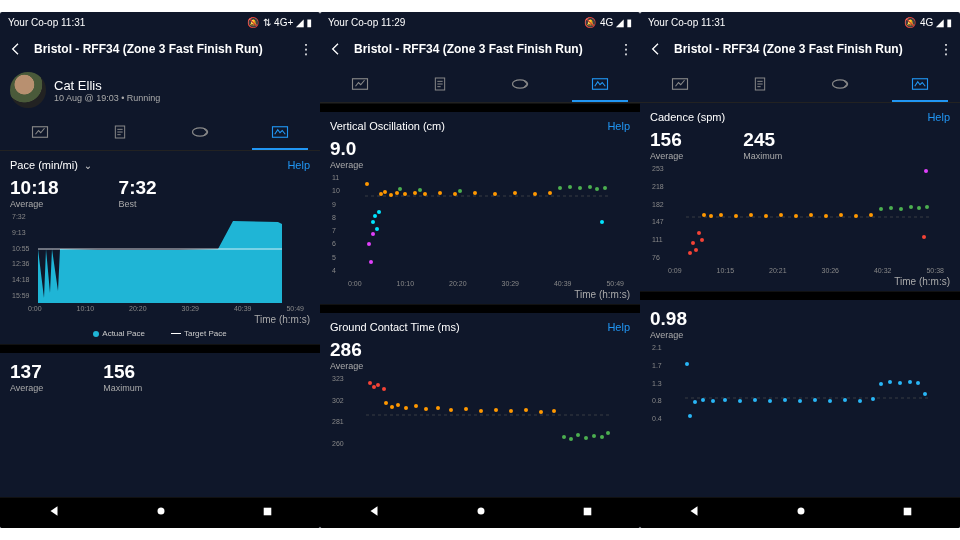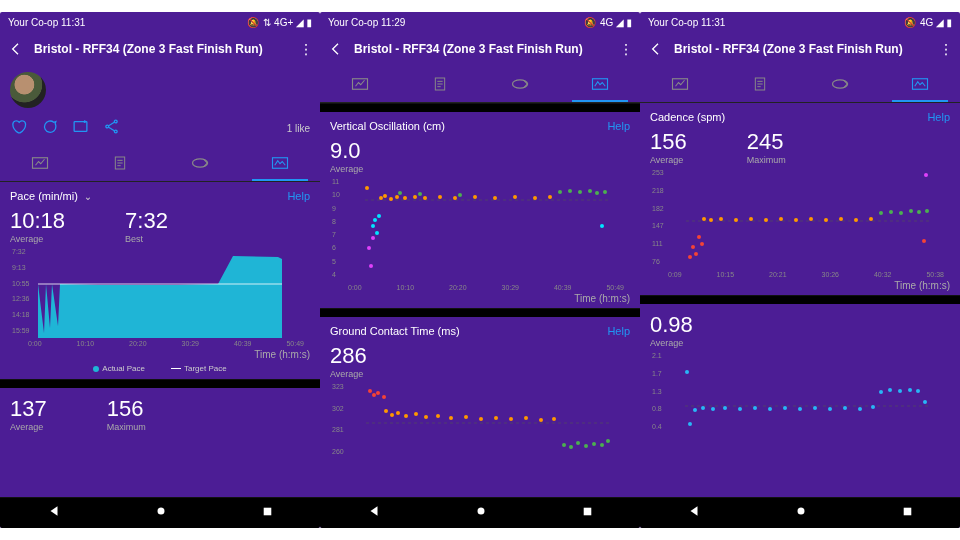--- a/index.html
+++ b/index.html
@@ -1,33 +1,33 @@
 <!DOCTYPE html>
 <html><head>
 <meta charset="utf-8">
 <style>
   body{margin:0;background:#fff;font-family:-apple-system,Helvetica,Arial,sans-serif;display:flex;justify-content:space-around;align-items:flex-start;padding:12px 0;}
-  .phone{width:332px;height:516px;background:#4c1d95;color:#fff;position:relative;overflow:hidden;border-radius:2px;}
+  .phone{width:332px;height:516px;background:#0f172a;color:#fff;position:relative;overflow:hidden;border-radius:2px;}
   .statusbar{display:flex;justify-content:space-between;align-items:center;font-size:10px;padding:2px 8px;height:16px;}
   .statusbar .right{display:flex;gap:3px;align-items:center;}
   .titlebar{display:flex;align-items:center;height:34px;padding:0 6px;gap:8px;}
   .titlebar .back{width:20px;display:flex;justify-content:center;}
   .titlebar .title{font-size:12px;font-weight:600;flex:1;white-space:nowrap;overflow:hidden;}
   .titlebar .more{width:16px;text-align:center;font-size:14px;}
   .tabs{display:flex;height:36px;border-bottom:1px solid #222;}
   .tab{flex:1;display:flex;justify-content:center;align-items:center;position:relative;}
   .tab svg{stroke:#888;fill:none;stroke-width:1.5;}
   .tab.active svg{stroke:#2196f3;}
   .tab.active::after{content:"";position:absolute;bottom:0;left:15%;right:15%;height:2px;background:#2196f3;}
   .section{padding:8px 10px 4px 10px;}
   .sec-head{display:flex;justify-content:space-between;align-items:center;font-size:11px;margin-bottom:6px;}
   .sec-head .t{color:#fff;font-weight:500;}
   .help{color:#2196f3;font-size:11px;}
   .stats{display:flex;gap:60px;margin-bottom:4px;}
-  .stat .v{font-size:22px;font-weight:400;}
+  .stat .v{font-size:19px;font-weight:700;}
   .stat .l{font-size:9px;color:#aaa;}
   .chev{font-size:10px;margin-left:6px;color:#ccc;}
   .profile{display:flex;align-items:center;gap:8px;padding:6px 10px;}
   .avatar{width:36px;height:36px;border-radius:50%;background:radial-gradient(circle at 40% 35%, #b89070 0 30%, #4a5a3a 32% 55%, #222 57%);}
   .pname{font-size:13px;font-weight:500;}
   .psub{font-size:9px;color:#aaa;}
   .actions{display:flex;align-items:center;padding:4px 10px 6px 10px;gap:14px;}
   .actions svg{stroke:#2196f3;fill:none;stroke-width:1.8;}
   .likes{margin-left:auto;font-size:10px;color:#ccc;}
   .chart{width:100%;display:block;}
@@ -53,39 +53,24 @@
         <svg width="16" height="16" viewBox="0 0 24 24">
           <path d="M15 4l-8 8 8 8" stroke="#fff" fill="none" stroke-width="2"></path>
         </svg>
       </span>
     <span class="title">Bristol - RFF34 (Zone 3 Fast Finish Run)</span>
     <span class="more">⋮</span>
   </div>
   <div class="scroll">
     <div class="profile">
       <div class="avatar"></div>
-    </div>
-    <div class="actions">
-      <span><svg width="17" height="17" viewBox="0 0 24 24">
-            <path d="M12 21s-8-5-8-12a5 5 0 0 1 9-3 5 5 0 0 1 9 3c0 7-8 12-8 12z"></path>
-          </svg></span>
-      <span><svg width="17" height="17" viewBox="0 0 24 24">
-            <path d="M21 12a8 8 0 1 1-3-6l3-1-1 3a8 8 0 0 1 1 4z"></path>
-          </svg></span>
-      <span><svg width="17" height="17" viewBox="0 0 24 24">
-            <rect x="3" y="5" width="18" height="14" rx="1"></rect>
-            <path d="M18 3v4M16 5h4"></path>
-          </svg></span>
-      <span><svg width="17" height="17" viewBox="0 0 24 24">
-            <circle cx="6" cy="12" r="2"></circle>
-            <circle cx="18" cy="5" r="2"></circle>
-            <circle cx="18" cy="19" r="2"></circle>
-            <path d="M8 11l8-5M8 13l8 5"></path>
-          </svg></span>
-      <span class="likes">1 like</span>
+      <div>
+        <div class="pname">Cat Ellis</div>
+        <div class="psub">10 Aug @ 19:03 • Running</div>
+      </div>
     </div>
     <div class="tabs">
       <div class="tab">
           <svg width="18" height="14" viewBox="0 0 24 18">
             <rect x="2" y="2" width="20" height="14"></rect>
             <path d="M6 12l4-5 3 3 5-6"></path>
           </svg>
         </div>
       <div class="tab">
           <svg width="16" height="16" viewBox="0 0 24 24">

